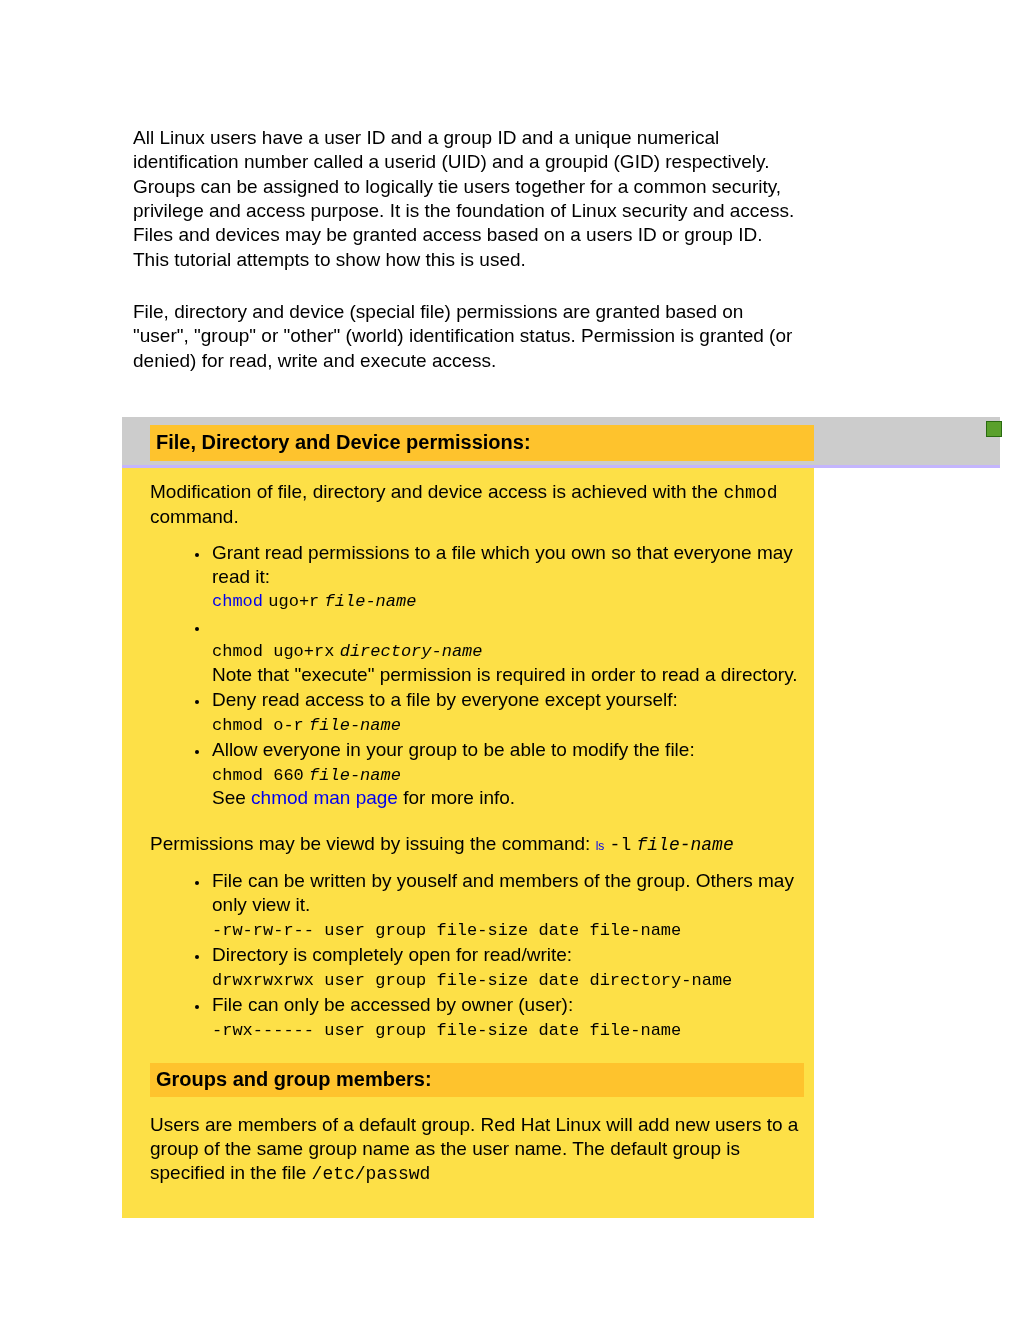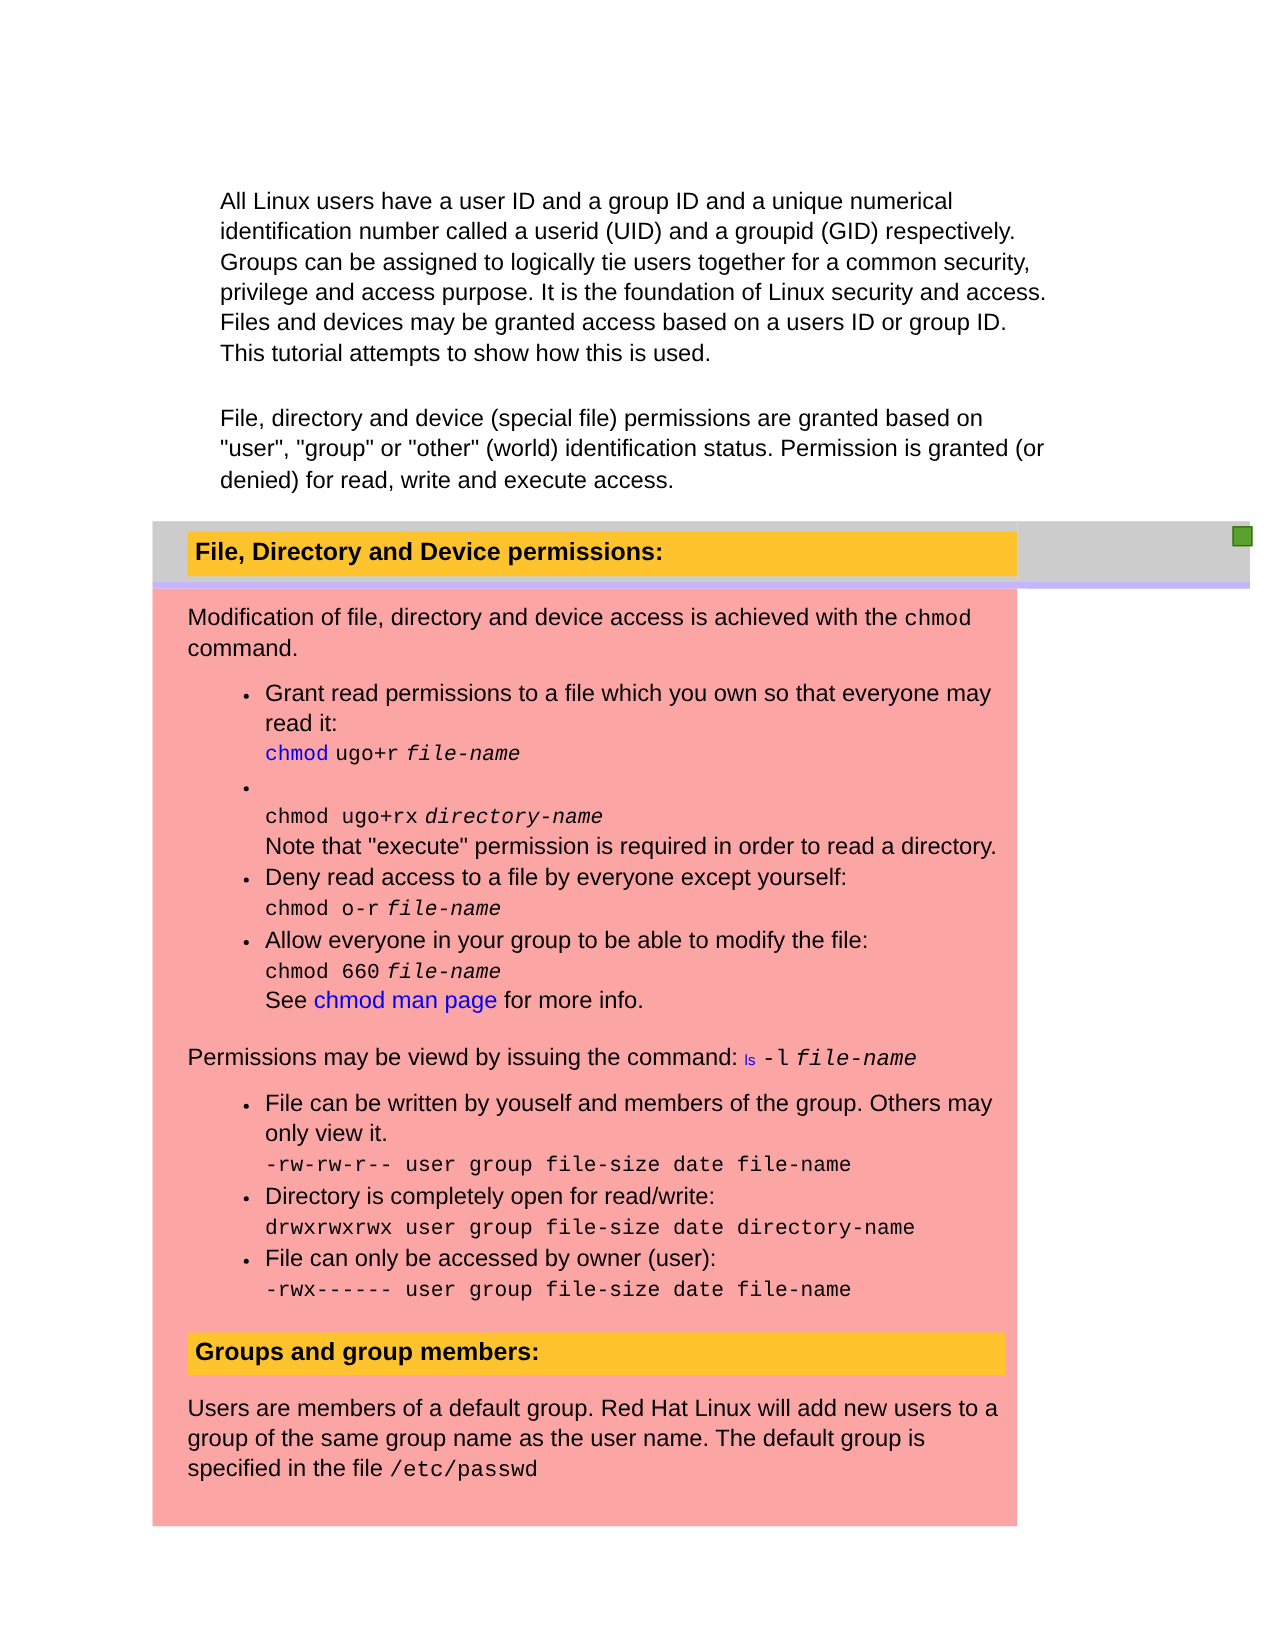--- a/index.html
+++ b/index.html
@@ -13,36 +13,35 @@
   }
   .page {
     width: 1020px;
     height: 1320px;
     position: relative;
     box-sizing: border-box;
   }
   .intro {
     position: absolute;
     left: 133px;
-    top: 150px;
+    top: 126px;
     width: 670px;
-    margin-left: 43px;
   }
   .intro p {
     margin: 0 0 28px 0;
   }
   .panel-wrap {
     position: absolute;
     left: 122px;
     top: 417px;
     width: 878px;
   }
   .panel-border-row {
     display: flex;
-    border-bottom: 6px solid #c4b5fd;
+    border-bottom: 3px solid #c4b5fd;
   }
   .panel-header-cell {
     background: #cccccc;
     width: 692px;
     padding: 8px 0 4px 0;
   }
   .panel-header-right {
     flex: 1;
     background: #cccccc;
     position: relative;
@@ -57,21 +56,21 @@
   .corner-icon {
     position: absolute;
     right: -2px;
     top: 4px;
     width: 14px;
     height: 14px;
     background: #5aa02c;
     border: 1px solid #2a6b10;
   }
   .panel-body {
-    background: #fca5a5;
+    background: #fde047;
     width: 692px;
     padding: 12px 14px 20px 28px;
     box-sizing: border-box;
   }
   .panel-side {
     width: 8px;
     background: #ffffff;
   }
   .panel-body p {
     margin: 0 0 12px 0;

